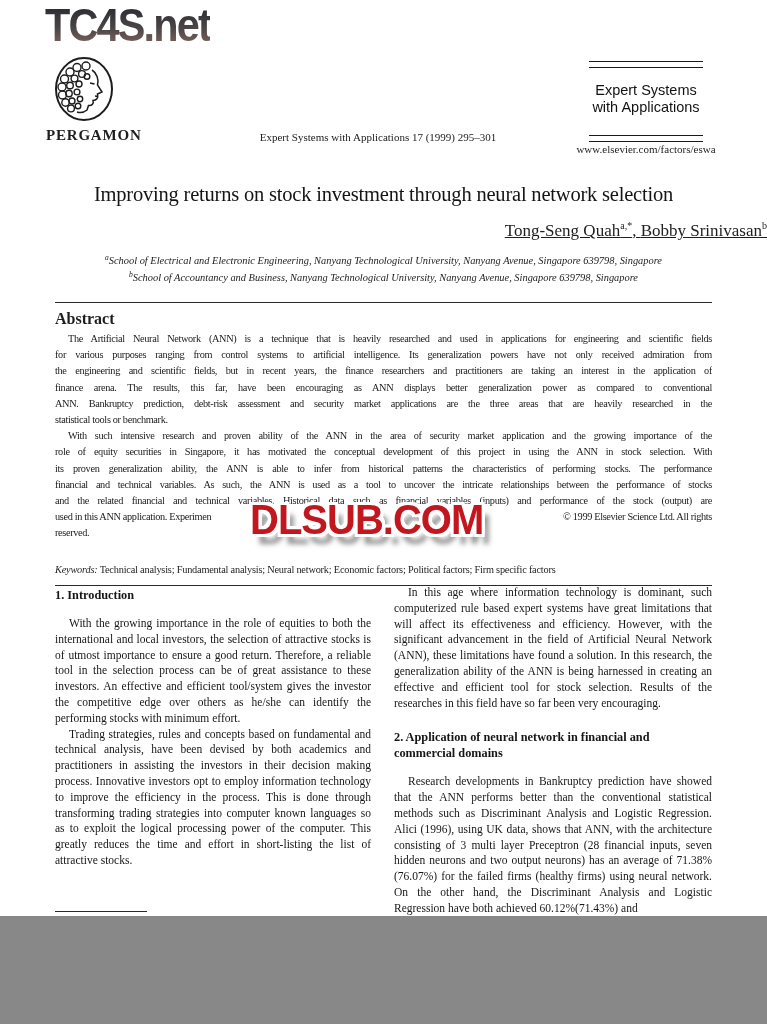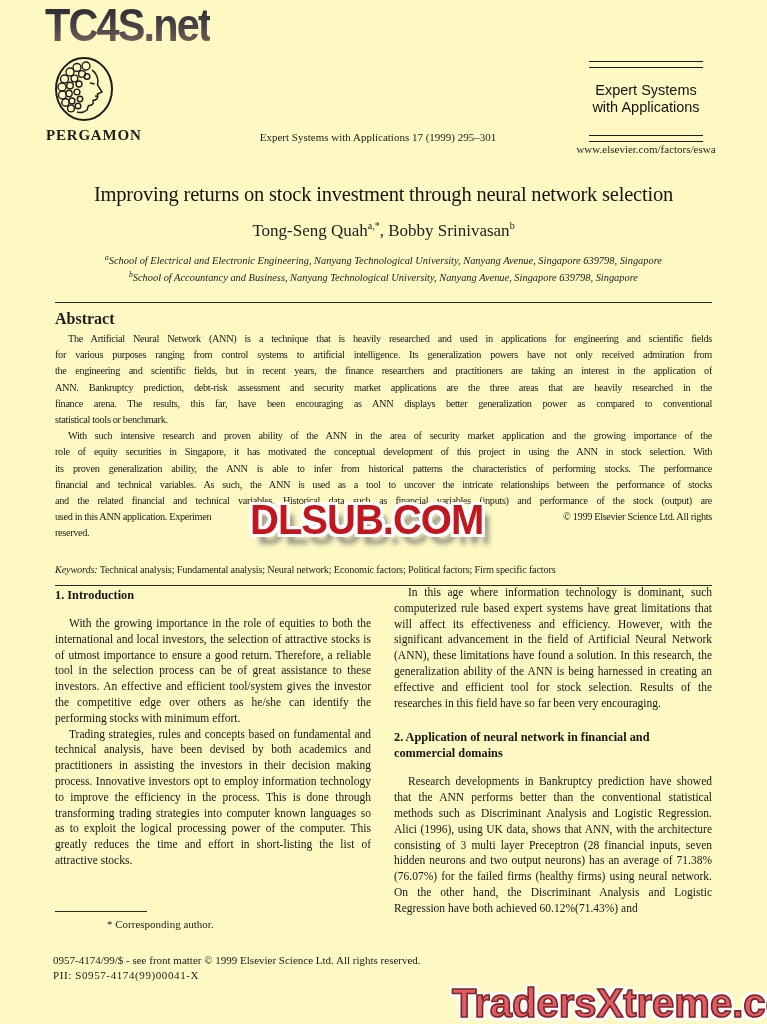--- a/index.html
+++ b/index.html
@@ -1,18 +1,18 @@
 <!DOCTYPE html>
 <html><head>
 <meta charset="utf-8">
 <style>
   html,body{margin:0;padding:0;background:#888;}
   .page{
-    position:relative; width:767px; height:1024px; margin:0 auto;
-    background:#fef9c3; overflow:hidden;
+    position:relative; width:767px; height:916px; margin:0 auto;
+    background:#ffffff; overflow:hidden;
     font-family:"Liberation Serif", serif; color:#1e1e1e;
   }
   
   .tc4s{
     position:absolute; top:0; right:2; width:210px; text-align:right;
     font-family:"Liberation Sans", sans-serif; font-weight:bold; font-size:46px;
     letter-spacing:-2px; line-height:50px;
     background:linear-gradient(180deg,#303034 20%,#4a4547 55%,#8a6a62 100%);
     -webkit-background-clip:text; background-clip:text; color:transparent;
     transform:scaleX(.9); transform-origin:right top;
@@ -30,21 +30,21 @@
     border-top:1.6px solid #1a1a1a; border-bottom:1.6px solid #1a1a1a;}
   .dbl-rule.r1{top:61px;} .dbl-rule.r2{top:135px;}
   .jname{
     position:absolute; left:566px; top:82px; width:160px; text-align:center;
     font-family:"Liberation Sans", sans-serif; font-size:14.5px; line-height:17px; color:#121212;
   }
   .jurl{position:absolute; left:556px; top:143px; width:180px; text-align:center; font-size:11px;}
   
   .title{position:absolute; left:0; top:183px; width:767px; text-align:center;
     font-size:20.5px; letter-spacing:-.2px; white-space:nowrap; color:#141414;}
-  .authors{position:absolute; left:0; top:220px; width:767px; text-align:center; font-size:17px;}
+  .authors{position:absolute; left:0; top:220px; width:767px; text-align:right; font-size:17px;text-decoration:underline;}
   .authors sup{font-size:10px;}
   .affils{position:absolute; left:0; top:251px; width:767px; text-align:center;
     font-style:italic; font-size:10.4px; line-height:13.5px; color:#222;}
   .affils sup{font-size:7.5px; font-style:italic;}
   
   .hrule{position:absolute; height:1px; background:#2a2a2a;}
   .hr-abs-top{left:55px; top:302px; width:657px;}
   .hr-abs-bot{left:55px; top:585px; width:657px;}
   .hr-foot{left:55px; top:911px; width:92px;}
   
@@ -146,22 +146,22 @@
     <div><sup>a</sup><span>School of Electrical and Electronic Engineering, Nanyang Technological University, Nanyang Avenue, Singapore 639798, Singapore</span></div>
     <div><sup>b</sup><span>School of Accountancy and Business, Nanyang Technological University, Nanyang Avenue, Singapore 639798, Singapore</span></div>
   </div>
 
   <div class="hrule hr-abs-top"></div>
   <div class="abs-head">Abstract</div>
   <div class="abs-body">
     <div class="abs-line ind">The Artificial Neural Network (ANN) is a technique that is heavily researched and used in applications for engineering and scientific fields</div>
     <div class="abs-line">for various purposes ranging from control systems to artificial intelligence. Its generalization powers have not only received admiration from</div>
     <div class="abs-line">the engineering and scientific fields, but in recent years, the finance researchers and practitioners are taking an interest in the application of</div>
+    <div class="abs-line">finance arena. The results, this far, have been encouraging as ANN displays better generalization power as compared to conventional</div>
     <div class="abs-line">ANN. Bankruptcy prediction, debt-risk assessment and security market applications are the three areas that are heavily researched in the</div>
-    <div class="abs-line">finance arena. The results, this far, have been encouraging as ANN displays better generalization power as compared to conventional</div>
     <div class="abs-line endp">statistical tools or benchmark.</div>
     <div class="abs-line ind">With such intensive research and proven ability of the ANN in the area of security market application and the growing importance of the</div>
     <div class="abs-line">role of equity securities in Singapore, it has motivated the conceptual development of this project in using the ANN in stock selection. With</div>
     <div class="abs-line">its proven generalization ability, the ANN is able to infer from historical patterns the characteristics of performing stocks. The performance</div>
     <div class="abs-line">financial and technical variables. As such, the ANN is used as a tool to uncover the intricate relationships between the performance of stocks</div>
     <div class="abs-line">and the related financial and technical variables. Historical data such as financial variables (inputs) and performance of the stock (output) are</div>
     <div class="abs-line split">
         <span>used in this ANN application. Experimen</span>
         <span>© 1999 Elsevier Science Ltd. All rights</span>
       </div>

